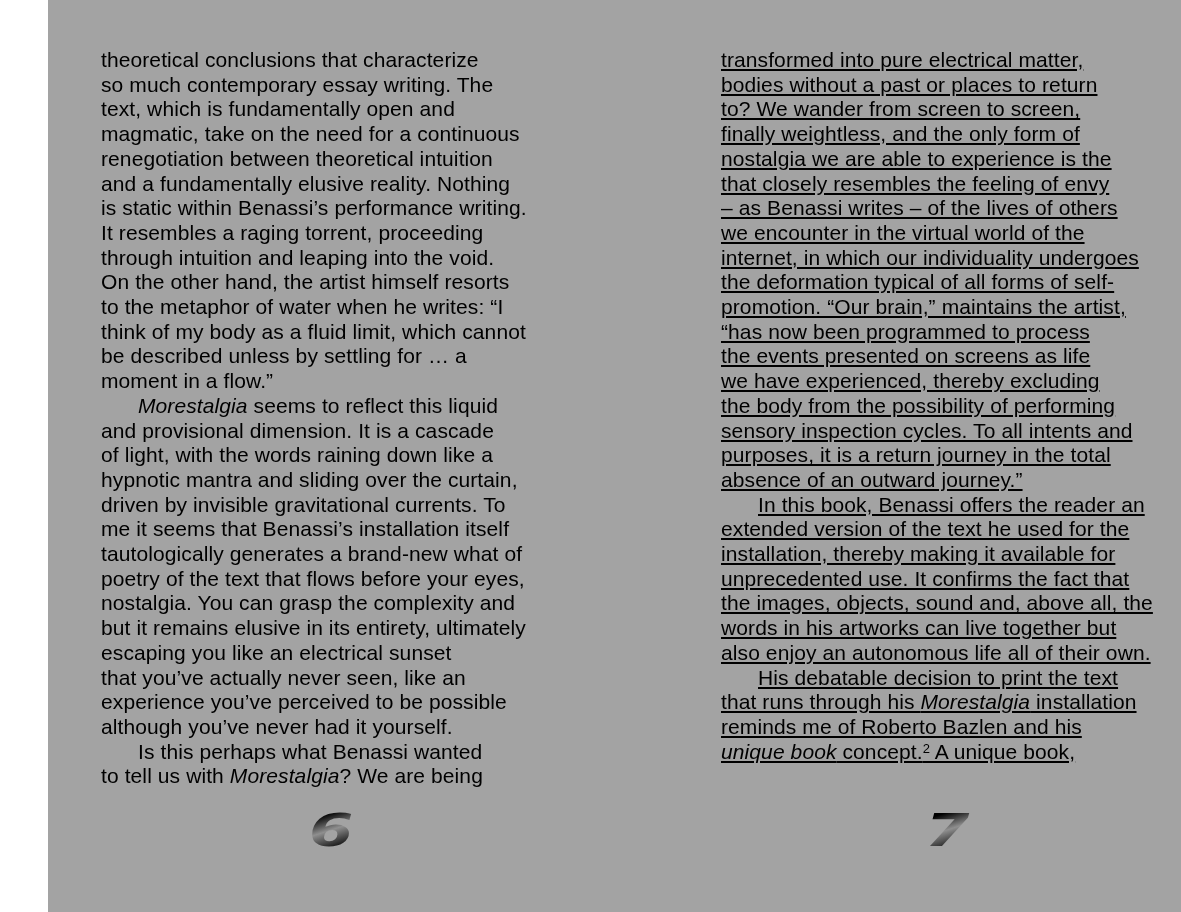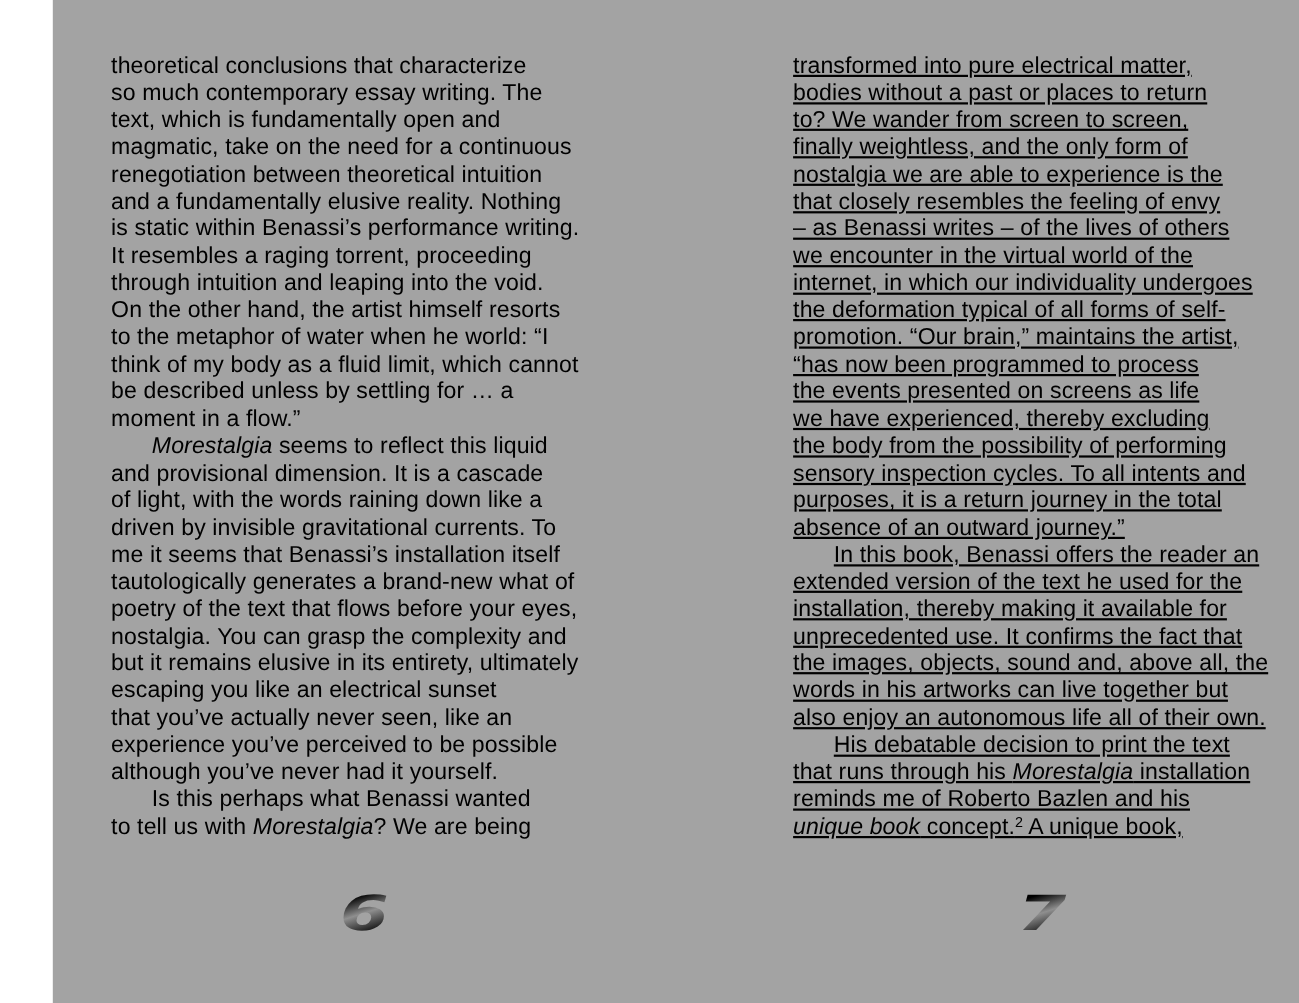--- a/index.html
+++ b/index.html
@@ -66,27 +66,28 @@
       <div class="line"><span>theoretical conclusions that characterize</span></div>
       <div class="line"><span>so much contemporary essay writing. The</span></div>
       <div class="line"><span>text, which is fundamentally open and</span></div>
       <div class="line"><span>magmatic, take on the need for a continuous</span></div>
       <div class="line"><span>renegotiation between theoretical intuition</span></div>
       <div class="line"><span>and a fundamentally elusive reality. Nothing</span></div>
       <div class="line"><span>is static within Benassi’s performance writing.</span></div>
       <div class="line"><span>It resembles a raging torrent, proceeding</span></div>
       <div class="line"><span>through intuition and leaping into the void.</span></div>
       <div class="line"><span>On the other hand, the artist himself resorts</span></div>
-      <div class="line"><span>to the metaphor of water when he world: “I</span></div>
+      <div class="line"><span>to the metaphor of water when he writes: “I</span></div>
       <div class="line"><span>think of my body as a fluid limit, which cannot</span></div>
       <div class="line"><span>be described unless by settling for … a</span></div>
       <div class="line"><span>moment in a flow.”</span></div>
       <div class="line indent"><span class="it">Morestalgia</span><span> seems to reflect this liquid</span></div>
       <div class="line"><span>and provisional dimension. It is a cascade</span></div>
       <div class="line"><span>of light, with the words raining down like a</span></div>
+      <div class="line"><span>hypnotic mantra and sliding over the curtain,</span></div>
       <div class="line"><span>driven by invisible gravitational currents. To</span></div>
       <div class="line"><span>me it seems that Benassi’s installation itself</span></div>
       <div class="line"><span>tautologically generates a brand-new what of</span></div>
       <div class="line"><span>poetry of the text that flows before your eyes,</span></div>
       <div class="line"><span>nostalgia. You can grasp the complexity and</span></div>
       <div class="line"><span>but it remains elusive in its entirety, ultimately</span></div>
       <div class="line"><span>escaping you like an electrical sunset</span></div>
       <div class="line"><span>that you’ve actually never seen, like an</span></div>
       <div class="line"><span>experience you’ve perceived to be possible</span></div>
       <div class="line"><span>although you’ve never had it yourself.</span></div>

